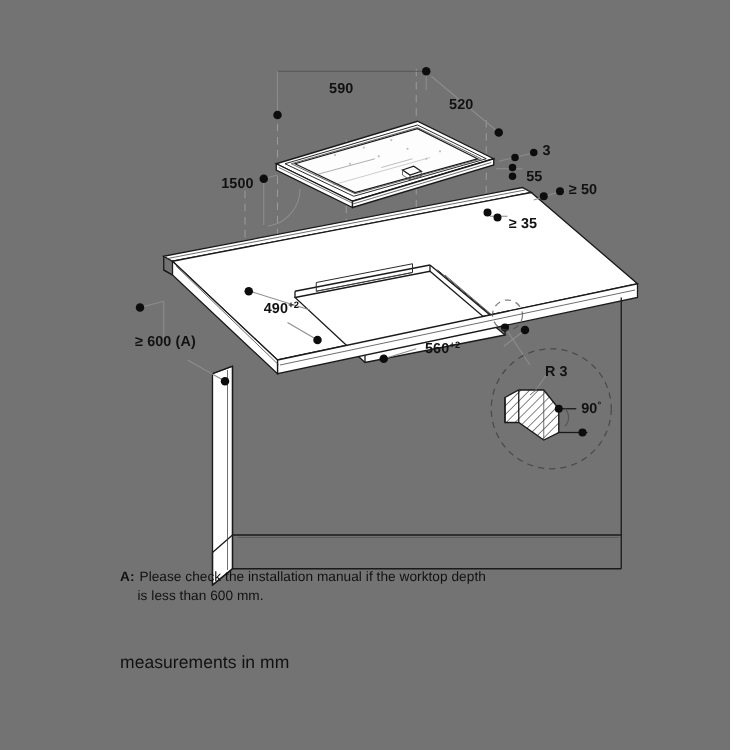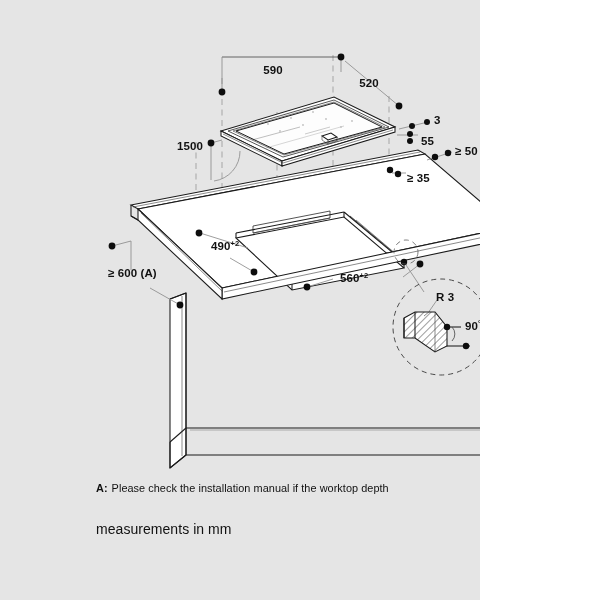--- a/index.html
+++ b/index.html
@@ -2,23 +2,23 @@
 <html><head>
 <meta charset="utf-8">
 <style>
   html, body {
     margin: 0;
     padding: 0;
     background: #ffffff;
   }
   #page {
     position: relative;
-    width: 480px;
+    width: 584px;
     height: 600px;
-    background: #e5e5e5;
+    background: #737373;
     font-family: "Liberation Sans", sans-serif;
     overflow: hidden;
   }
   svg#drawing {
     position: absolute;
     top: 0;
     left: 0;
     width: 600px;
     height: 600px;
   }
@@ -39,21 +39,21 @@
     font-size: 11.5px;
     fill: #111111;
     font-weight: 600;
     letter-spacing: 0.1px;
   }
   .dimtext .sup { font-size: 7.5px; baseline-shift: super; }
 
   .note-block {
     position: absolute;
     left: 96px;
-    top: 481px;
+    top: 455px;
     width: 420px;
   }
   .note-line {
     font-size: 10.9px;
     color: #111111;
     line-height: 14.5px;
     letter-spacing: 0.05px;
     white-space: pre;
   }
   .note-a {
@@ -278,17 +278,18 @@
       <text class="dimtext" x="436" y="301" text-anchor="start">R 3</text>
 
       <text class="dimtext" x="465" y="330" text-anchor="start">
         <tspan>90</tspan><tspan class="sup">°</tspan>
       </text>
     </g>
   </svg>
 
   <div class="note-block">
     <div class="note-line"><span class="note-a">A:</span><span>Please check the installation manual if the worktop depth</span></div>
+    <div class="note-line note-indent"><span>is less than 600 mm.</span></div>
   </div>
 
   <div class="measure-line">measurements in mm</div>
 
 </div>
 
 </body></html>

